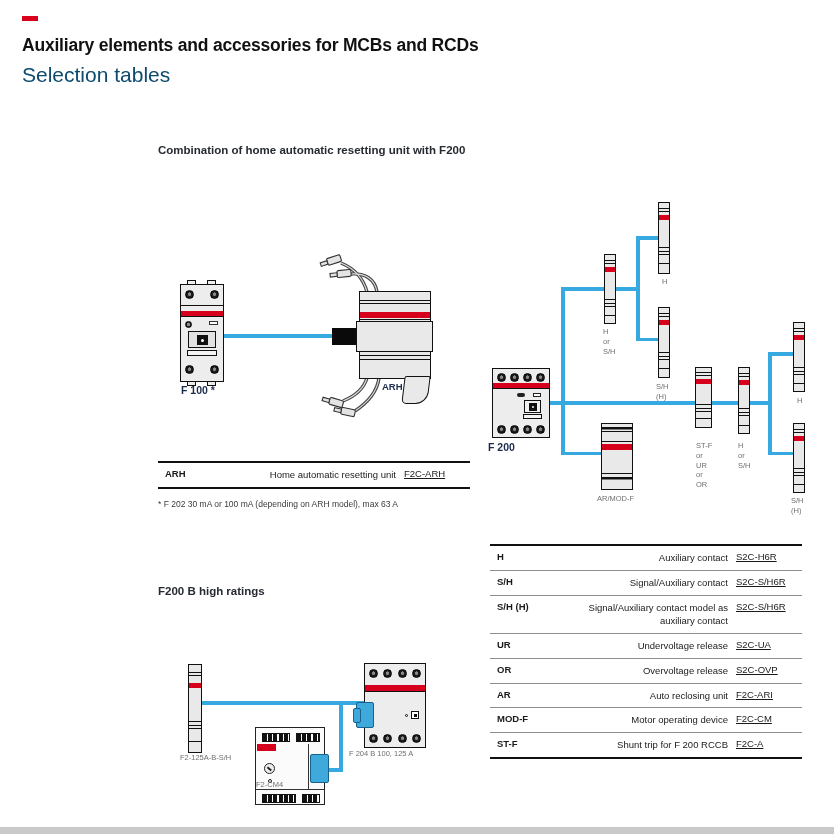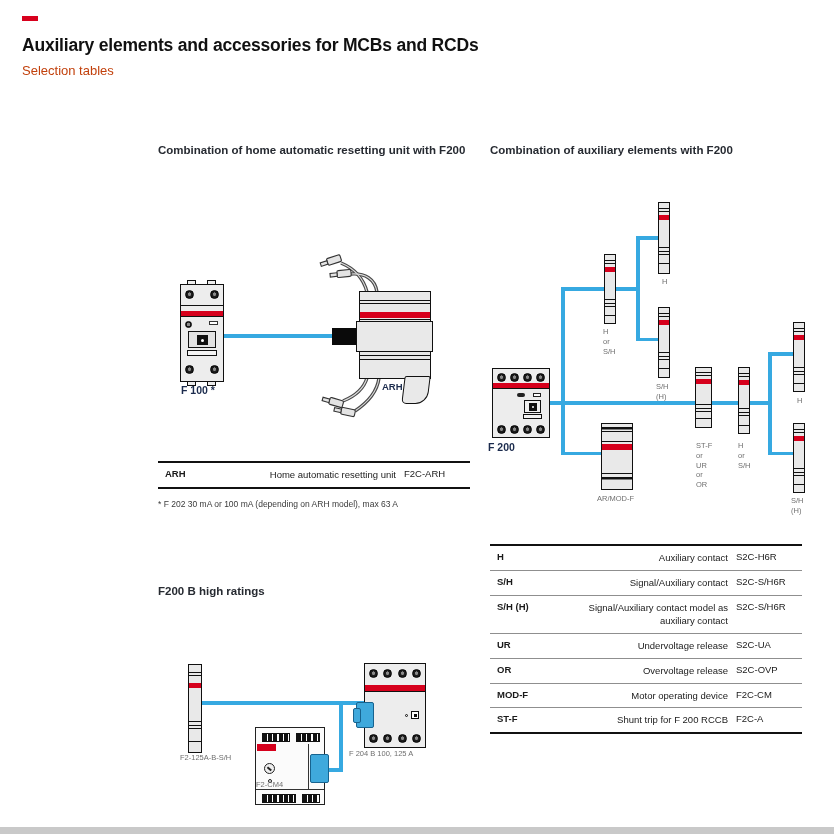--- a/index.html
+++ b/index.html
@@ -3,21 +3,21 @@
 <meta charset="utf-8">
 <style>
   * { margin:0; padding:0; box-sizing:border-box; }
   html,body { background:#fff; }
   body { font-family:"Liberation Sans","DejaVu Sans",sans-serif; }
   .page { position:relative; width:834px; height:834px; background:#fff; overflow:hidden; }
 
   
   .accent-dash { position:absolute; left:22px; top:16px; width:16px; height:5px; background:#d8001d; }
   .page-title { position:absolute; left:22px; top:35px; font-size:17.5px; font-weight:bold; color:#111; letter-spacing:-0.2px; }
-  .page-subtitle { position:absolute; left:22px; top:63px; font-size:13px; color:#c2410c; }
+  .page-subtitle { position:absolute; left:22px; top:63px; font-size:21px; color:#0c4a6e; }
 
   .colhead { position:absolute; font-size:11.5px; font-weight:bold; color:#262a31; line-height:1.45; }
 
   
   .bl { position:absolute; background:#36a9e1; }
   .devlabel { position:absolute; font-size:7.5px; color:#6f6f6f; line-height:1.3; white-space:pre-line; }
   .devlabel.navy { color:#1b2b4d; font-weight:bold; font-size:10.5px; white-space:nowrap; }
 
   
   .aux { position:absolute; width:12px; height:71px; border:1.3px solid #101010; background-color:#e9e9e9;
@@ -95,37 +95,36 @@
   .cm4 .screwb { position:absolute; left:8px; top:35px; width:11px; height:11px; border-radius:50%; border:1.4px solid #222; background:#eee; }
   .cm4 .screwb:after { content:""; position:absolute; left:1.5px; top:3.5px; width:5px; height:1.5px; background:#222; transform:rotate(40deg); }
   .cm4 .dotb { position:absolute; left:12px; top:51px; width:4px; height:4px; border-radius:50%; border:1.2px solid #222; }
 
   
   .sel-table { position:absolute; border-top:2.5px solid #111; border-bottom:2.5px solid #111; font-size:9.5px; color:#1a1a1a; }
   .sel-table .trow { display:flex; padding:5px 0 5px 7px; align-items:flex-start; }
   .sel-table .trow + .trow { border-top:1px solid #8f8f8f; }
   .sel-table .c-code { width:57px; font-weight:bold; flex:none; }
   .sel-table .c-desc { flex:1; line-height:1.45; padding-right:8px;text-align:right; }
-  .sel-table .c-order { width:66px; flex:none; }
+  .sel-table .c-order { width:66px; flex:none;text-decoration:underline; }
   .footnote { position:absolute; font-size:8.5px; color:#3a3a3a; }
 
   .bottom-strip { position:absolute; left:0; bottom:0; width:834px; height:7px; background:#c9c9c9; }
   svg { position:absolute; overflow:visible; }
 </style>
 </head>
 <body>
 
 <div class="page">
 
   <div class="accent-dash"></div>
   <div class="page-title">Auxiliary elements and accessories for MCBs and RCDs</div>
   <div class="page-subtitle">Selection tables</div>
 
   <div class="colhead" style="left:158px; top:142px; width:316px">Combination of home automatic resetting unit with F200</div>
-  <div class="colhead" style="left:490px; top:142px; width:330px">Combination of auxiliary elements with F200</div>
 
   <div class="bl" style="left:224px; top:334px; width:110px; height:4px"></div>
   <div class="conn-black" style="left:332px; top:328px; width:27px; height:17px"></div>
 
   <div class="dev2p" style="left:180px; top:284px">
     <span class="tab" style="left:6px; top:-5px"></span>
     <span class="tab" style="left:26px; top:-5px"></span>
     <span class="tab" style="left:6px; bottom:-5px"></span>
     <span class="tab" style="left:26px; bottom:-5px"></span>
     <div class="screwrow" style="top:5px">
@@ -325,20 +324,25 @@
       <span class="c-code">UR</span>
       <span class="c-desc">Undervoltage release</span>
       <span class="c-order">S2C-UA</span>
     </div>
     <div class="trow">
       <span class="c-code">OR</span>
       <span class="c-desc">Overvoltage release</span>
       <span class="c-order">S2C-OVP</span>
     </div>
     <div class="trow">
+      <span class="c-code">AR</span>
+      <span class="c-desc">Auto reclosing unit</span>
+      <span class="c-order">F2C-ARI</span>
+    </div>
+    <div class="trow">
       <span class="c-code">MOD-F</span>
       <span class="c-desc">Motor operating device</span>
       <span class="c-order">F2C-CM</span>
     </div>
     <div class="trow">
       <span class="c-code">ST-F</span>
       <span class="c-desc">Shunt trip for F 200 RCCB</span>
       <span class="c-order">F2C-A</span>
     </div>
   </div>

